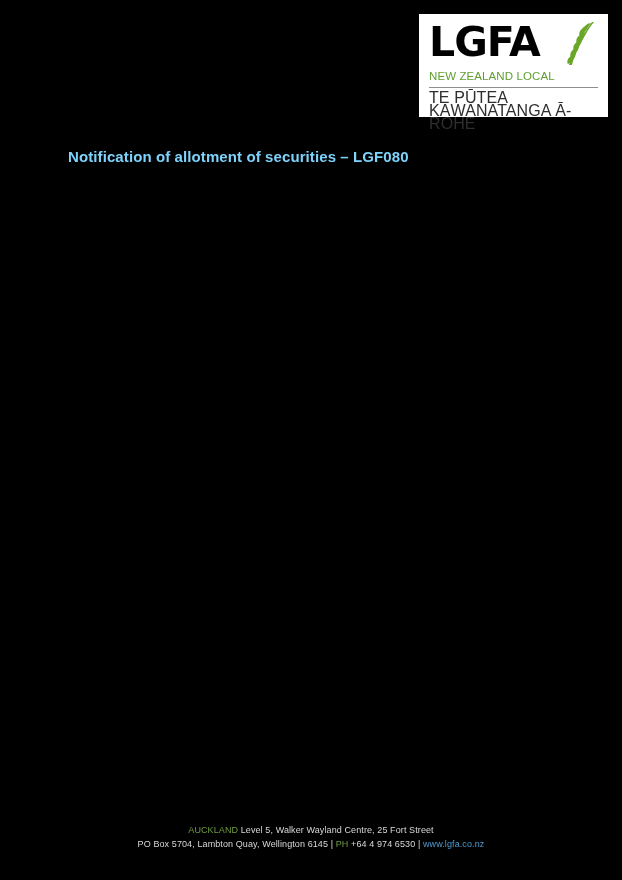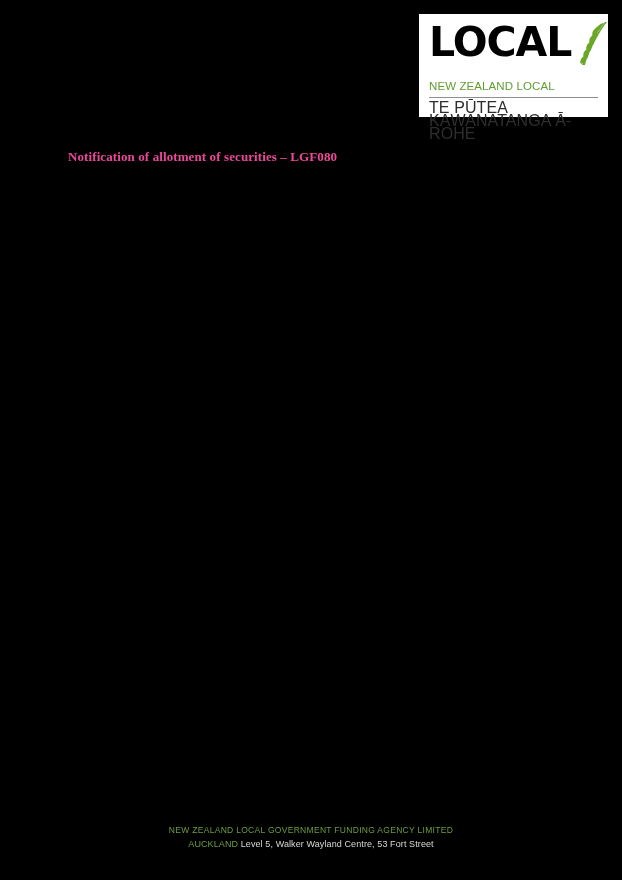--- a/index.html
+++ b/index.html
@@ -49,21 +49,21 @@
     letter-spacing: -1px;
     color: #000000;
   }
   .fern {
     width: 40px;
     height: 46px;
     position: relative;
     flex: 0 0 auto;
   }
   .logo-lines {
-    margin-top: 14px;
+    margin-top: 4px;
   }
   .logo-line {
     font-family: "Liberation Sans", sans-serif;
     font-size: 11.5px;
     line-height: 13.5px;
     color: #2e2e2e;
     letter-spacing: 0.1px;
   }
   .logo-line.green {
     color: #5f9e2f;
@@ -79,25 +79,25 @@
     line-height: 13px;
     color: #2e2e2e;
     letter-spacing: 0.1px;
   }
 
   
   .doc-title {
     position: absolute;
     left: 68px;
     top: 148px;
-    font-family: Liberation Serif, serif;
+    font-family: Liberation Sans, sans-serif;
     font-weight: bold;
-    font-size: 13px;
+    font-size: 15px;
     line-height: 18px;
-    color: #ec4899;
+    color: #7dd3fc;
     letter-spacing: 0.1px;
   }
 
   
   .body-area {
     position: absolute;
     left: 68px;
     top: 180px;
     right: 40px;
     bottom: 110px;
@@ -136,21 +136,21 @@
     color: #4e9bd1;
   }
 </style>
 </head>
 <body>
 
 <div class="page">
 
   <div class="logo-box">
     <div class="logo-top">
-      <div class="logo-word">LOCAL</div>
+      <div class="logo-word">LGFA</div>
       <div class="fern">
         <svg width="40" height="46" viewBox="0 0 40 46" xmlns="http://www.w3.org/2000/svg">
           <g fill="#6aa628">
             <path d="M34 2 C28 10 22 20 17 30 C14 36 12 41 11 45 L14 45 C15 40 17 35 20 29 C25 19 30 9 36 2 Z"></path>
             <path d="M30 5 C27 6 24 8 22 11 C21 13 21 15 22 16 C24 15 27 12 29 9 Z"></path>
             <path d="M27 12 C24 13 21 15 19 18 C18 20 18 22 19 23 C21 22 24 19 26 16 Z"></path>
             <path d="M24 19 C21 20 18 22 16 25 C15 27 15 29 16 30 C18 29 21 26 23 23 Z"></path>
             <path d="M21 26 C18 27 15 29 13 32 C12 34 12 36 13 37 C15 36 18 33 20 30 Z"></path>
             <path d="M18 33 C15 34 12 36 10 39 C9 41 9 43 10 44 C12 43 15 40 17 37 Z"></path>
             <path d="M33 3 C31 3 29 4 27 6 C26 7 26 9 27 10 C29 9 31 6 33 3 Z"></path>
@@ -163,20 +163,27 @@
     </div>
     <hr class="logo-rule">
     <div class="logo-maori">TE PŪTEA KĀWANATANGA Ā-ROHE</div>
   </div>
 
   <div class="doc-title">Notification of allotment of securities – LGF080</div>
 
   <div class="body-area"></div>
 
   <div class="footer">
-    <p class="footer-line company">NEW ZEALAND LOCAL GOVERNMENT FUNDING AGENCY LIMITED</p>
     <p class="footer-line">
       <span class="label-green">AUCKLAND</span>
-      <span>Level 5, Walker Wayland Centre, 53 Fort Street</span>
+      <span>Level 5, Walker Wayland Centre, 25 Fort Street</span>
+    </p>
+    <p class="footer-line">
+      <span>PO Box 5704, Lambton Quay, Wellington 6145</span>
+      <span class="sep">|</span>
+      <span class="label-green">PH</span>
+      <span>+64 4 974 6530</span>
+      <span class="sep">|</span>
+      <span class="web">www.lgfa.co.nz</span>
     </p>
   </div>
 
 </div>
 
 </body></html>

